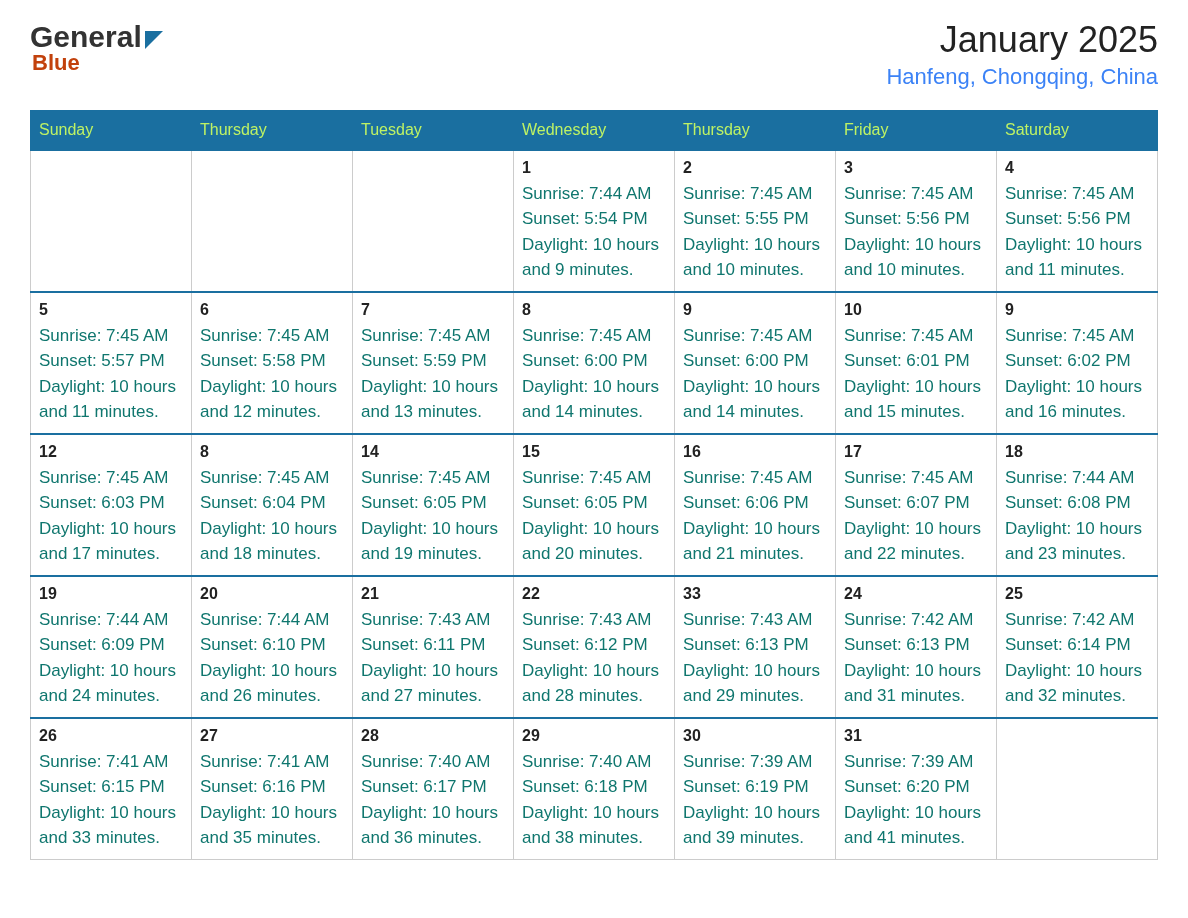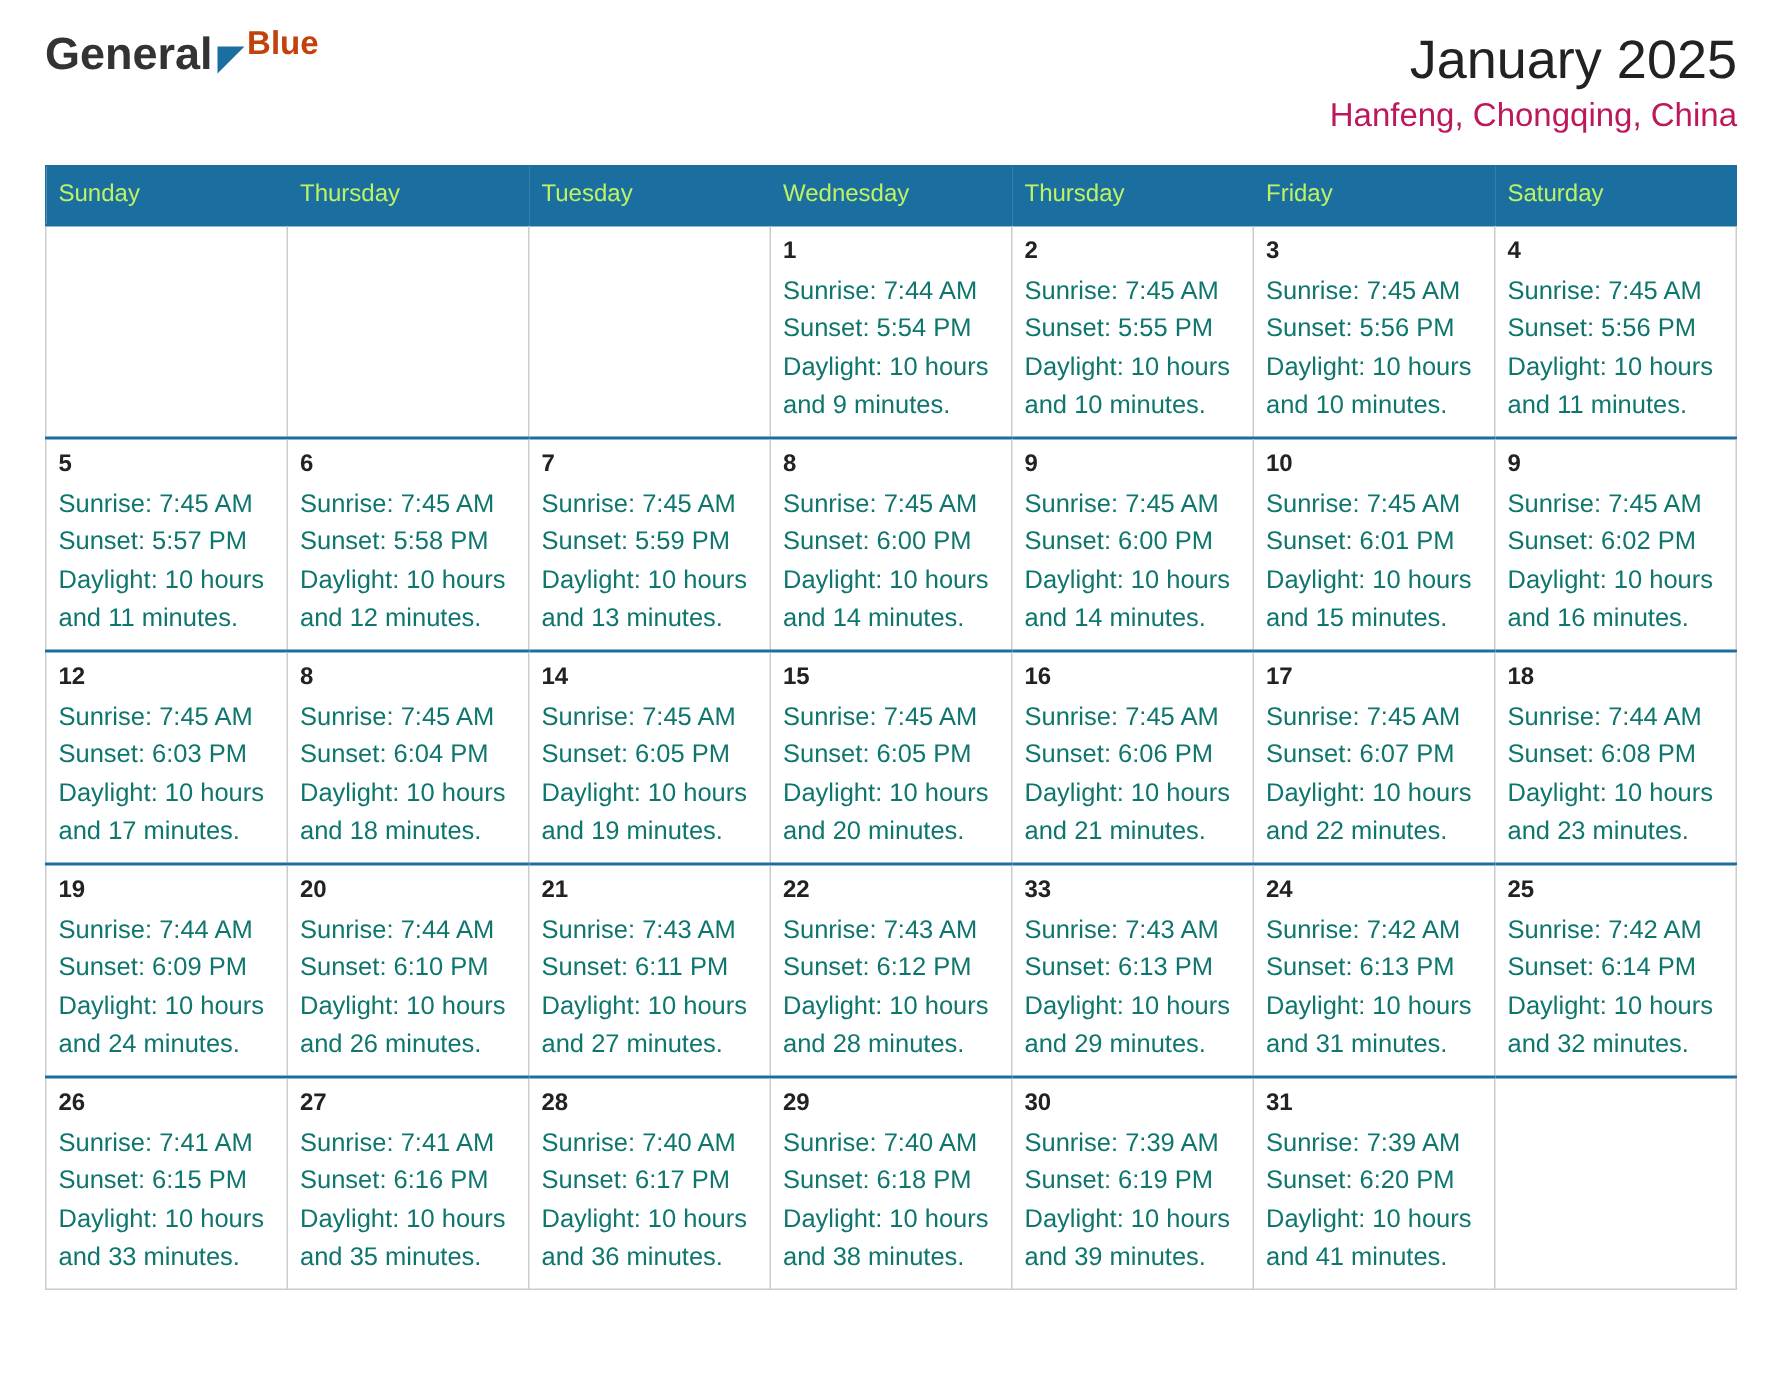--- a/index.html
+++ b/index.html
@@ -20,21 +20,21 @@
       text-align: right;
     }
     .calendar-title {
       font-size: 36px;
       font-weight: normal;
       color: #222;
       line-height: 1.1;
     }
     .calendar-subtitle {
       font-size: 22px;
-      color: #be185d;
+      color: #3b82f6;
       margin-top: 4px;
     }
     table {
       width: 100%;
       border-collapse: collapse;
       table-layout: fixed;
     }
     thead tr th {
       background-color: #1a6fa0;
       color: #bef264;
@@ -62,21 +62,21 @@
       color: #222;
       margin-bottom: 4px;
     }
     .day-info {
       font-size: 17px;
       color: #0f766e;
       line-height: 1.5;
     }
     .logo-container {
       display: flex;
-      flex-direction: row;
+      flex-direction: column;
       align-items: flex-start;
       text-align: right;
     }
     .logo-line1 {
       display: flex;
       align-items: center;
     }
     .logo-general {
       font-size: 30px;
       font-weight: bold;

